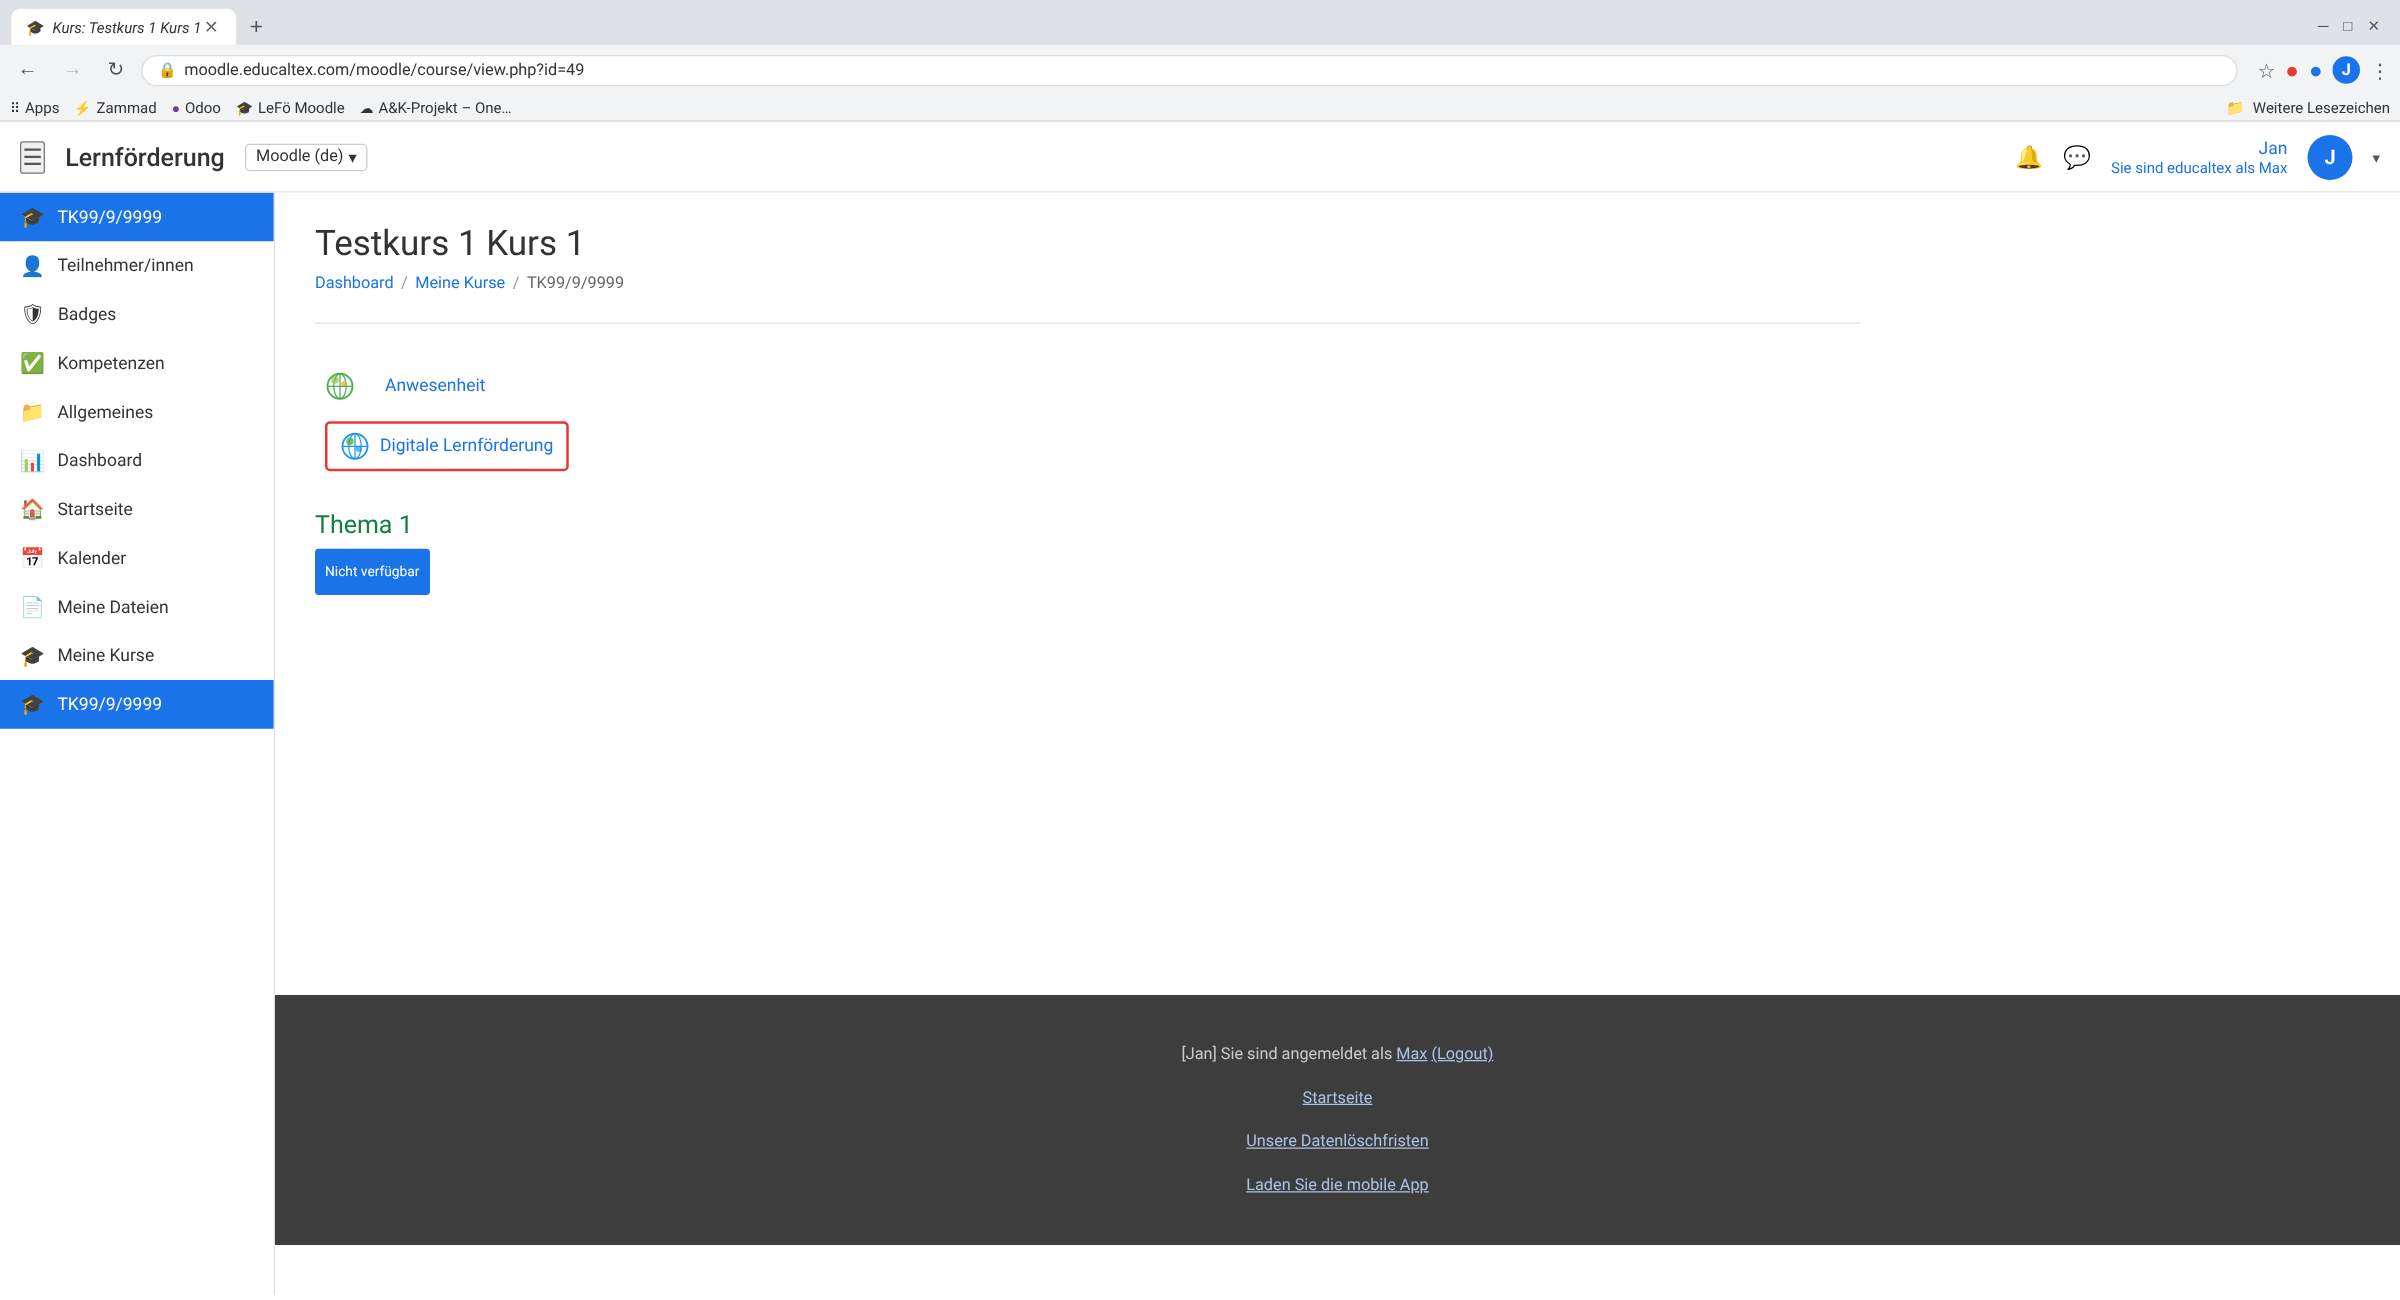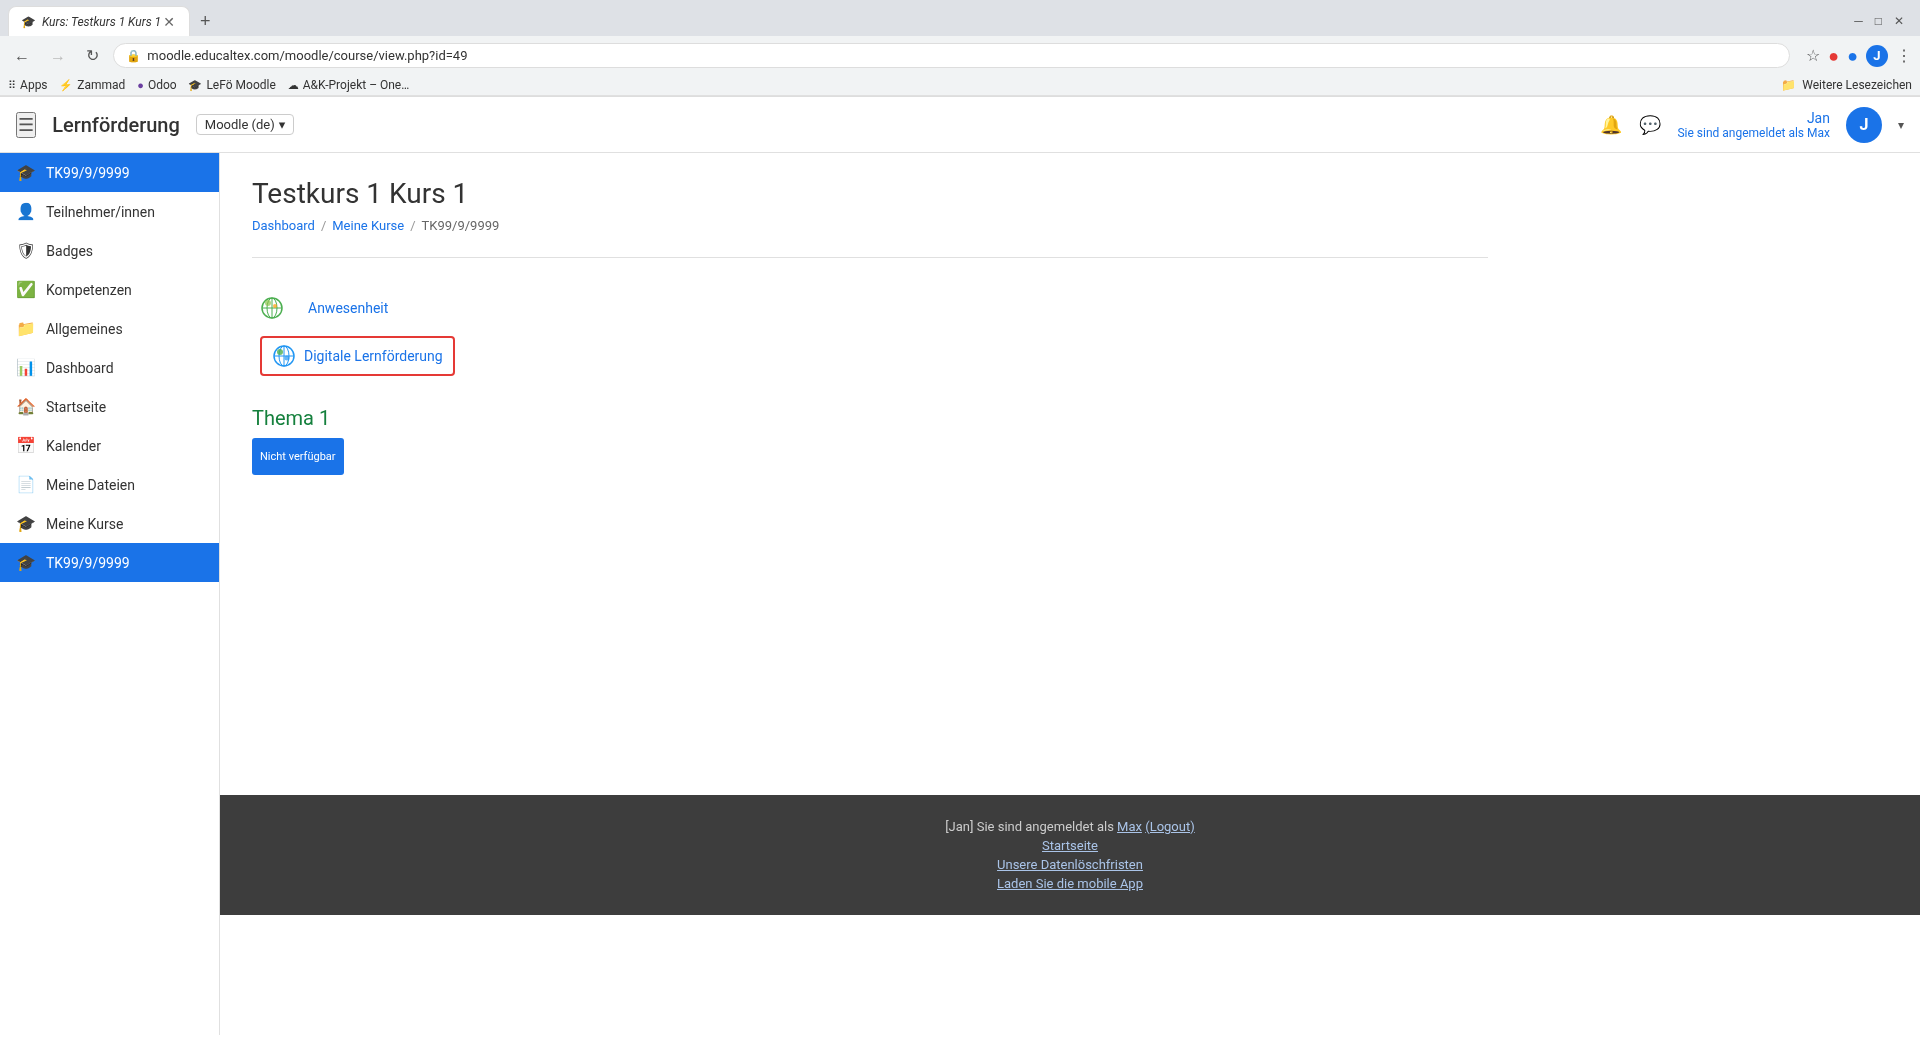--- a/index.html
+++ b/index.html
@@ -71,21 +71,21 @@
 
     .highlighted-box { border: 2px solid #e53935; border-radius: 4px; display: inline-flex; align-items: center; gap: 8px; padding: 6px 10px; margin: 4px 0; }
 
     .topic-section { margin-top: 20px; }
     .topic-title { font-size: 20px; color: #15803d; font-weight: 400; margin-bottom: 8px; }
     .nicht-verfuegbar-badge { background: #1a73e8; color: #fff; font-size: 11px; padding: 12px 8px; border-radius: 3px; display: inline-block; }
 
     
     .footer { background: #3d3d3d; color: #ccc; padding: 20px; text-align: center; font-size: 13px; }
     .footer a { color: #aac4e8; text-decoration: underline; cursor: pointer; }
-    .footer-line { margin: 4px 0; }
+    .footer-line { margin: 20px 0; }
 
     
     .globe-icon { width: 24px; height: 24px; }
   </style>
 </head>
 <body>
 
 <div class="browser-chrome">
 
   <div class="tab-bar">
@@ -154,21 +154,21 @@
     <span class="site-name">Lernförderung</span>
     <div class="lang-selector">
       <span>Moodle (de)</span>
       <span>▾</span>
     </div>
     <div class="nav-right">
       <span class="nav-icon">🔔</span>
       <span class="nav-icon">💬</span>
       <div class="user-info">
         <span style="color:#1a73e8;font-size:14px;cursor:pointer;">Jan</span>
-        <span style="color:#1a73e8;font-size:12px;">Sie sind angemeldet als Max</span>
+        <span style="color:#1a73e8;font-size:12px;">Sie sind educaltex als Max</span>
       </div>
       <div class="user-avatar">J</div>
       <span class="nav-chevron">▾</span>
     </div>
   </div>
 
   <div class="main-layout">
 
     <div class="sidebar">
 

